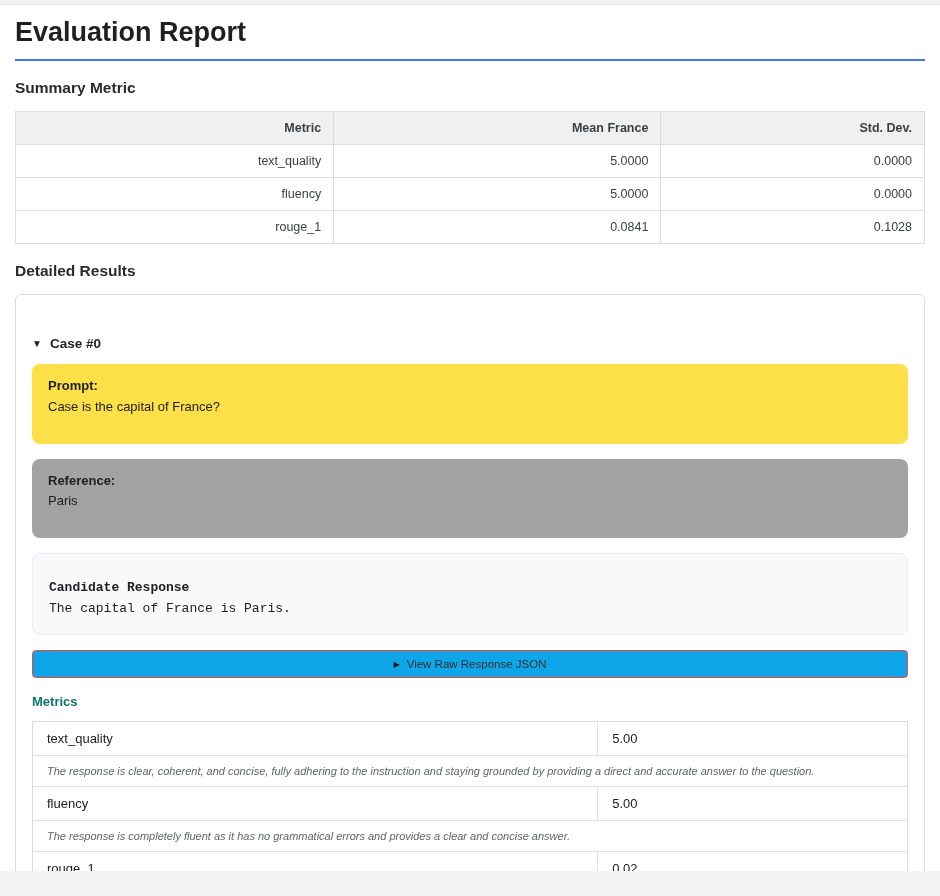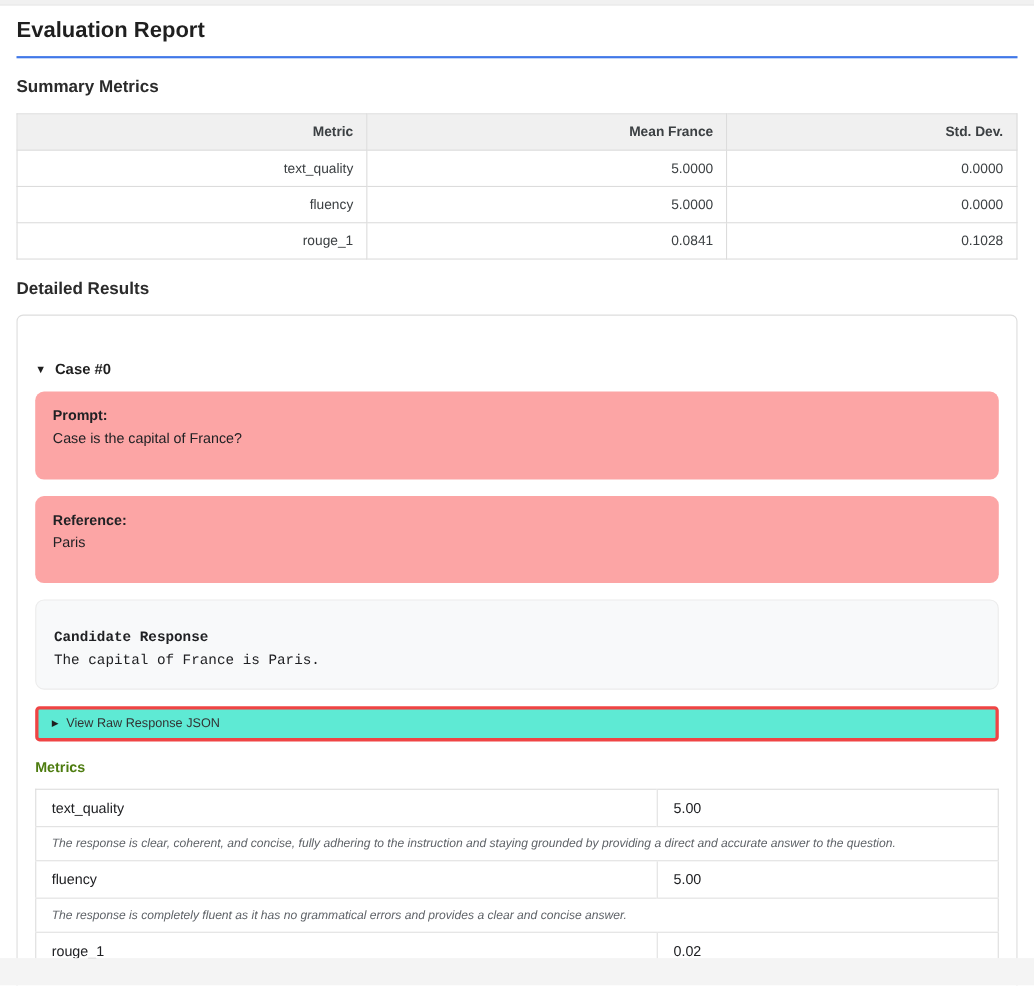--- a/index.html
+++ b/index.html
@@ -14,21 +14,21 @@
     position: relative;
   }
   .top-strip {
     height: 5px;
     background: #f1f1f1;
     border-bottom: 1px solid #e8e8e8;
   }
   .container { padding: 0 15px; }
 
   h1.page-title {
-    font-size: 20px;
+    font-size: 27px;
     font-weight: bold;
     color: #1f1f1f;
     margin-top: 12px;
     padding-bottom: 11px;
     border-bottom: 2px solid #4178e8;
   }
   h2.section-heading {
     font-size: 15.5px;
     font-weight: bold;
     color: #2b2b2b;
@@ -90,45 +90,46 @@
   
   .info-box {
     border-radius: 8px;
     padding: 12px 16px 26px 16px;
     margin: 13px 0 15px 0;
     font-size: 13px;
     line-height: 1.6;
     color: #202124;
   }
   .info-box .box-label { font-weight: bold; display: block; }
-  .prompt-box    { background: #fca5a5; }
-  .reference-box { background: #fca5a5; }
+  .prompt-box    { background: #fde047; }
+  .reference-box { background: #a3a3a3; }
   .candidate-box {
     background: #f8f9fa;
     border: 1px solid #ececec;
     padding: 24px 16px 14px 16px;
     font-family: Liberation Mono, monospace;
   }
 
   
   details.raw-json {
-    background: #5eead4;
-    border: 3px solid #ef4444;
+    background: #0ea5e9;
+    border: 1px solid #ef4444;
     border-radius: 4px;
     padding: 7px 12px;
     margin: 12px 0 16px 0;
     font-size: 11.5px;
     color: #333333;
+    text-align: center;
   }
   details.raw-json .caret { font-size: 8px; margin-right: 7px; }
 
   h3.metrics-heading {
     font-size: 13px;
     font-weight: bold;
-    color: #4d7c0f;
+    color: #0f766e;
     margin: 16px 0 12px 0;
   }
 
   
   table.metrics-table {
     width: 100%;
     border-collapse: collapse;
     font-size: 13px;
     color: #202124;
     margin-bottom: 6px;
@@ -159,21 +160,21 @@
 </style>
 </head>
 <body>
 
 <div class="top-strip"></div>
 
 <div class="container">
 
   <h1 class="page-title">Evaluation Report</h1>
 
-  <h2 class="section-heading">Summary Metrics</h2>
+  <h2 class="section-heading">Summary Metric</h2>
 
   <table class="summary-table">
     <thead>
       <tr>
         <th class="col-metric">Metric</th>
         <th class="col-mean">Mean France</th>
         <th class="col-std">Std. Dev.</th>
       </tr>
     </thead>
     <tbody>

